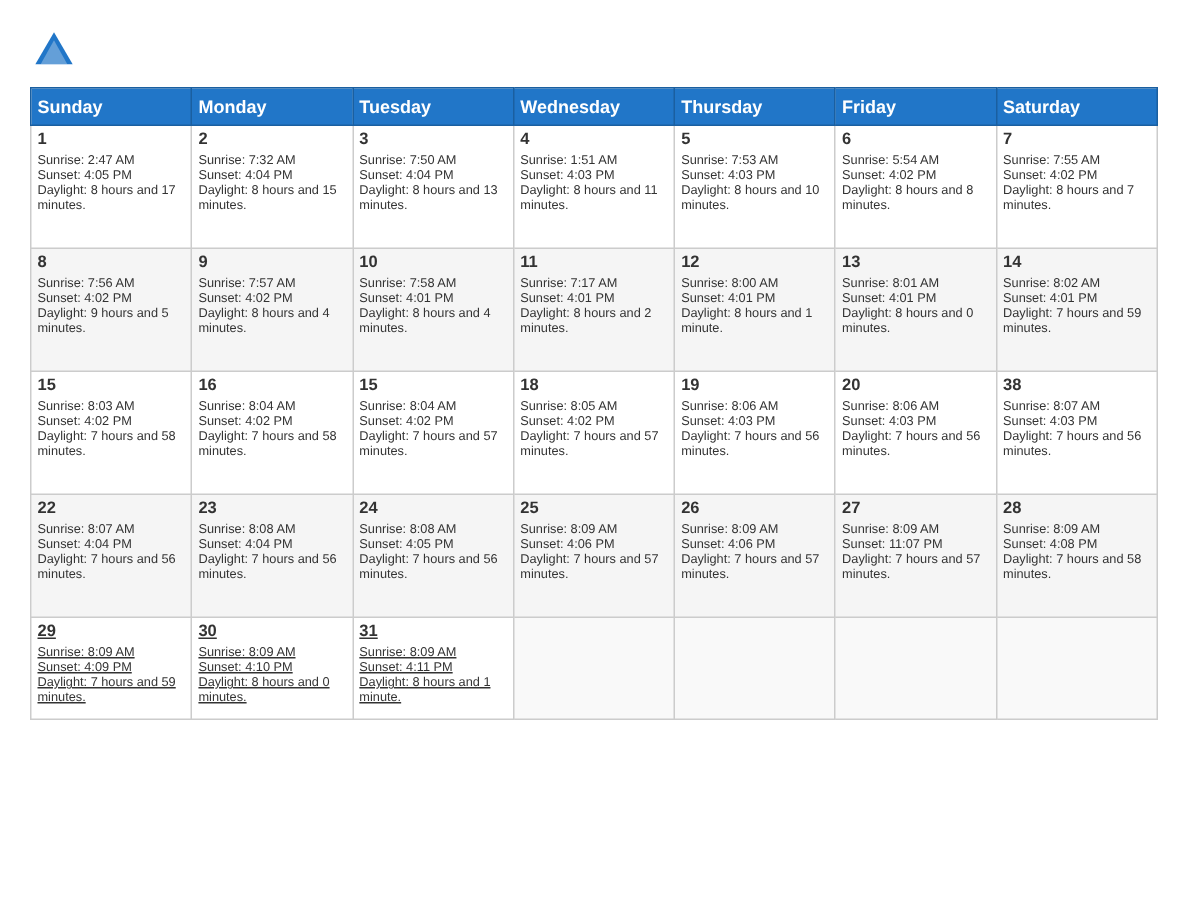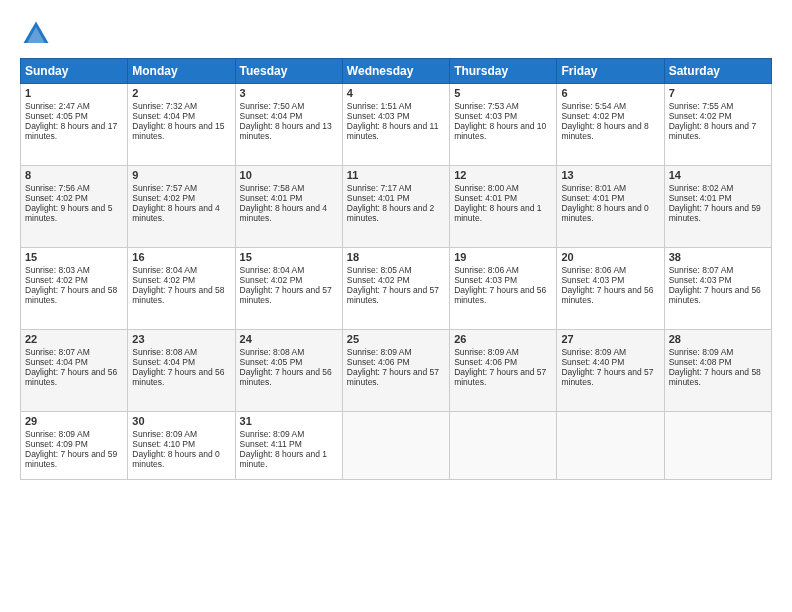--- a/index.html
+++ b/index.html
@@ -90,20 +90,21 @@
       font-weight: bold;
       color: #333;
       display: block;
       margin-bottom: 2px;
     }
     .empty-cell {
       background: #f9f9f9 !important;
     }
     .last-row td {
       height: 68px;
+      text-decoration: underline;
     }
   </style>
 </head>
 <body>
 
 <div class="page">
   <div class="header">
     <div class="logo">
       <svg class="logo-icon" viewBox="0 0 36 36" xmlns="http://www.w3.org/2000/svg">
         <polygon points="18,4 32,28 4,28" fill="#2176c8"></polygon>
@@ -292,21 +293,21 @@
       </td>
           <td>
         <span class="day-number">26</span>
         <span>Sunrise: 8:09 AM</span><br>
         <span>Sunset: 4:06 PM</span><br>
         <span>Daylight: 7 hours and 57 minutes.</span>
       </td>
           <td>
         <span class="day-number">27</span>
         <span>Sunrise: 8:09 AM</span><br>
-        <span>Sunset: 4:40 PM</span><br>
+        <span>Sunset: 11:07 PM</span><br>
         <span>Daylight: 7 hours and 57 minutes.</span>
       </td>
           <td>
         <span class="day-number">28</span>
         <span>Sunrise: 8:09 AM</span><br>
         <span>Sunset: 4:08 PM</span><br>
         <span>Daylight: 7 hours and 58 minutes.</span>
       </td>
         </tr>
         <tr class="last-row">

